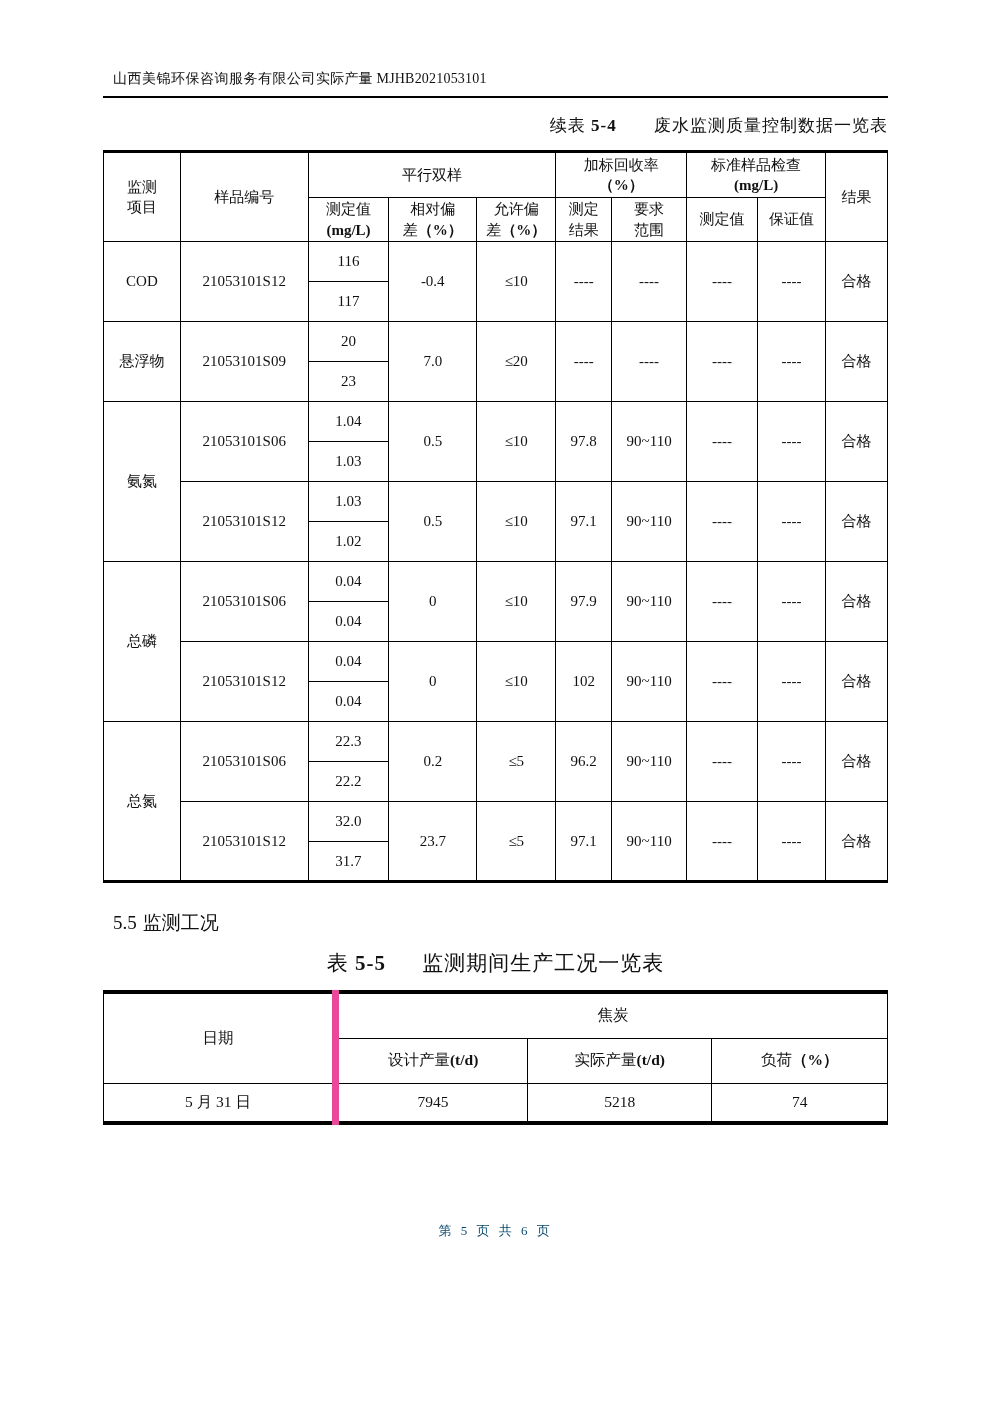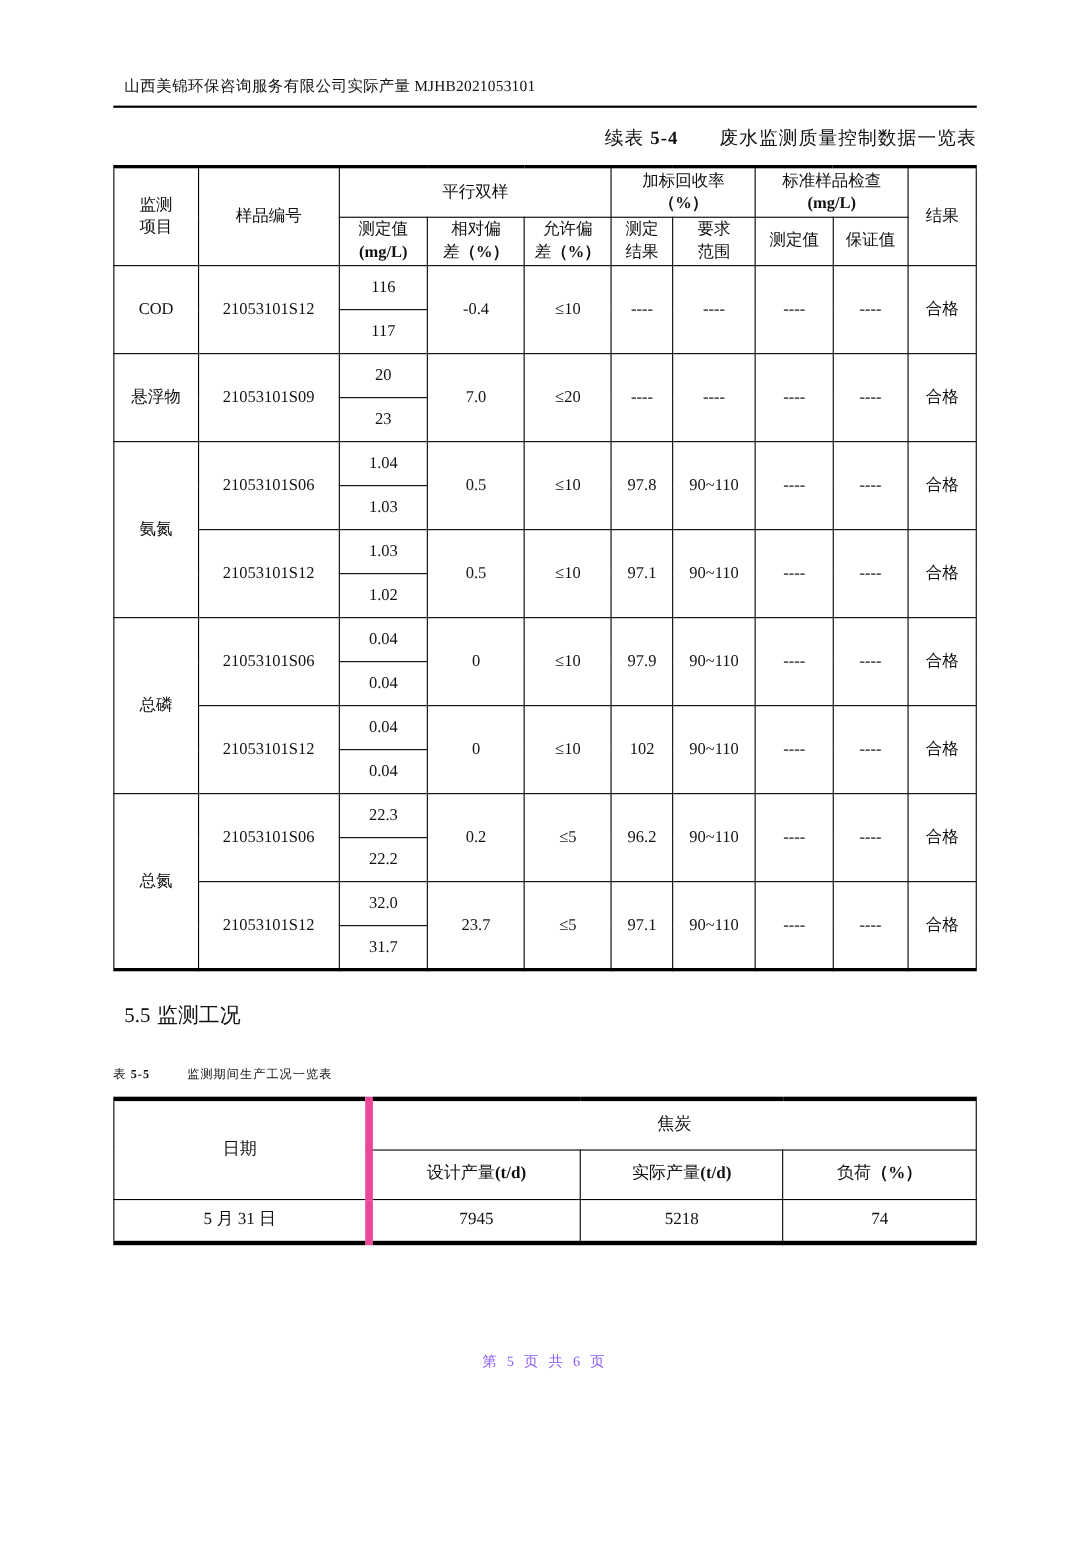--- a/index.html
+++ b/index.html
@@ -33,35 +33,35 @@
   table.qc tr.h2{height:44px;}
   table.qc tr.d{height:40px;}
   .hu{font-weight:bold;}
   table.qc td .l1,.l2{display:block;}
 
   
   .sec-heading{margin-top:27px;font-size:19px;padding-left:10px;}
   .sec-heading .num{font-weight:normal;margin-right:6px;}
   .para{margin-top:17px;font-size:16.5px;padding-left:56px;letter-spacing:0.5px;}
 
-  .tbl-title2{text-align:left;font-size:11px;margin:33px 0 13px 0;letter-spacing:1px;}
+  .tbl-title2{text-align:center;font-size:21px;margin:13px 0 13px 0;letter-spacing:1px;}
   .tbl-title2 .num{font-weight:bold;}
   .tbl-title2 .rest{margin-left:30px;}
 
   
   table.work{width:100%;border-collapse:collapse;table-layout:fixed;
     border-top:4px solid #000;border-bottom:4px solid #000;}
   table.work td{border:1px solid #000;text-align:center;vertical-align:middle;
     font-size:15.5px;line-height:1.35;padding:1px 2px;}
   table.work td.thickR{border-right:7px solid #ec4899;}
   table.work tr.h1{height:46px;}
   table.work tr.h2{height:45px;}
   table.work tr.d{height:40px;}
 
-  .doc-footer{text-align:center;margin-top:97px;font-size:13px;letter-spacing:3px;color:#8b5cf6;}
+  .doc-footer{text-align:center;margin-top:97px;font-size:13px;letter-spacing:3px;color:#0c4a6e;}
 </style>
 </head>
 <body>
 
 <div class="page">
 
   <div class="doc-header">
     <span class="left">山西美锦环保咨询服务有限公司</span>
     <span class="right">实际产量 MJHB2021053101</span>
   </div>

